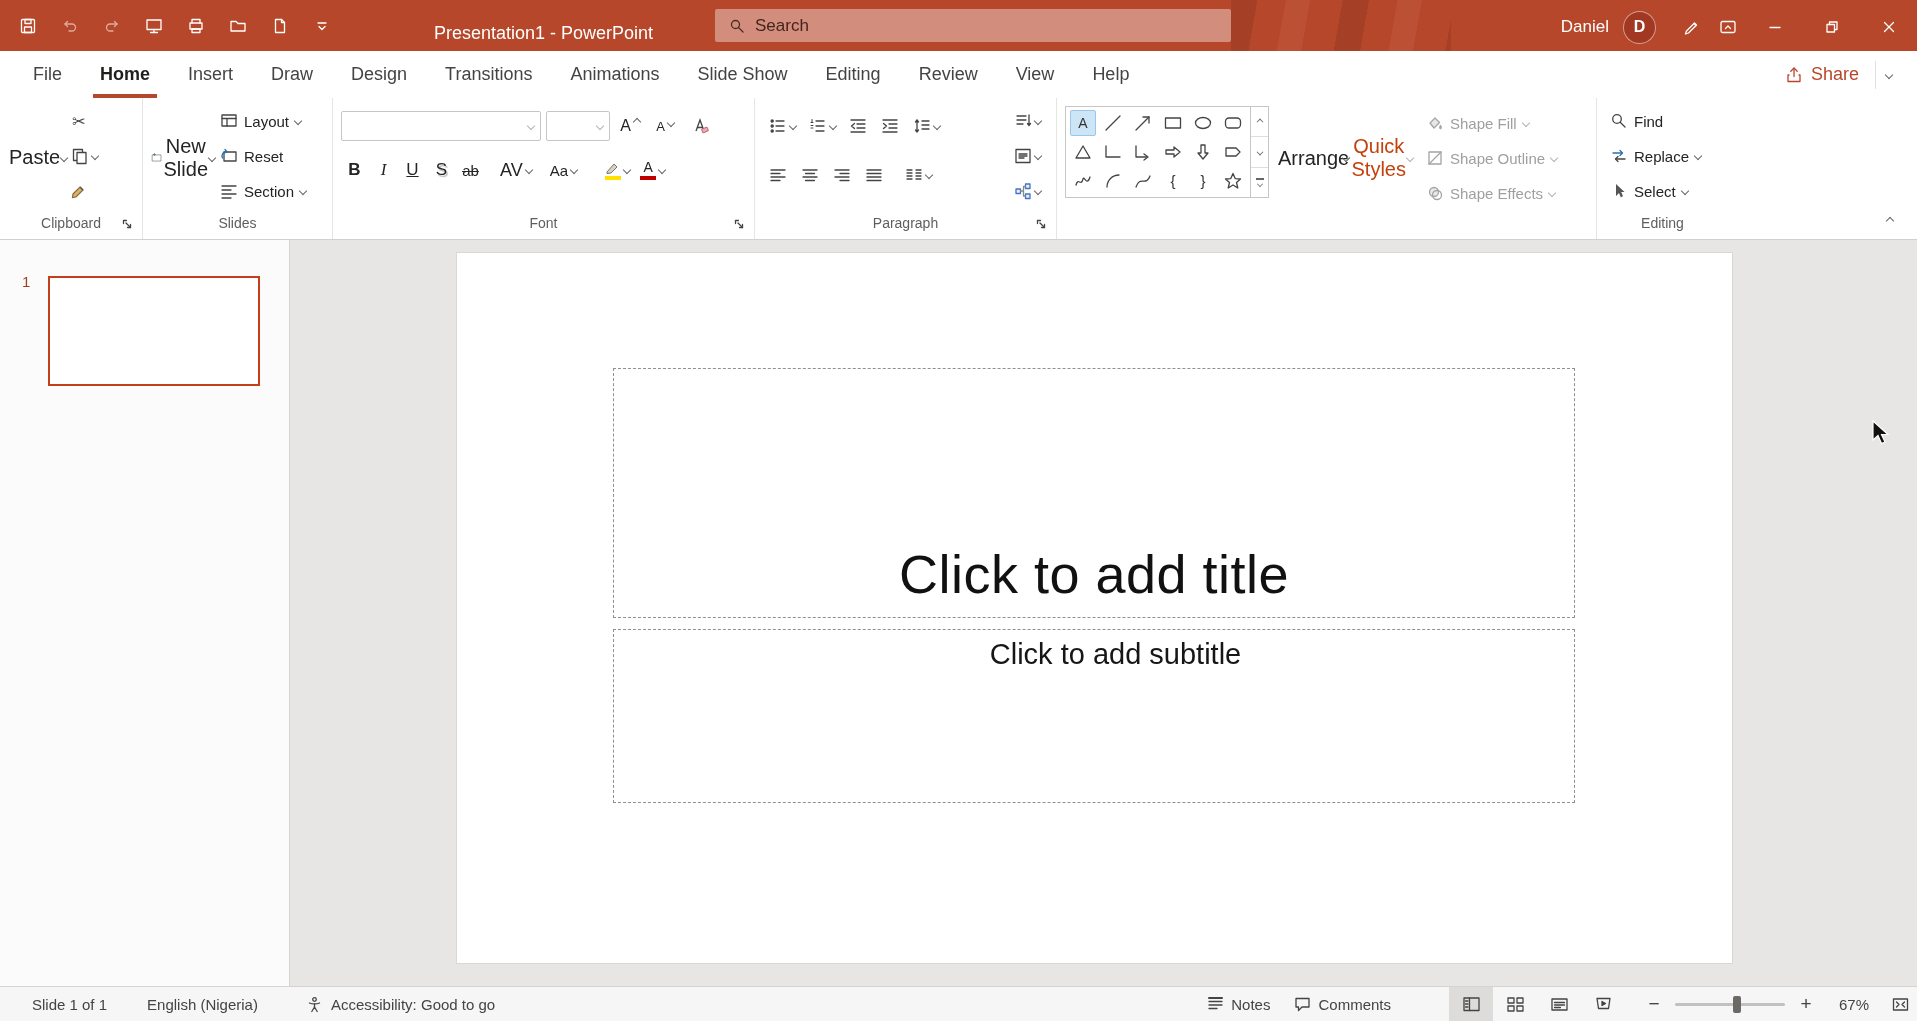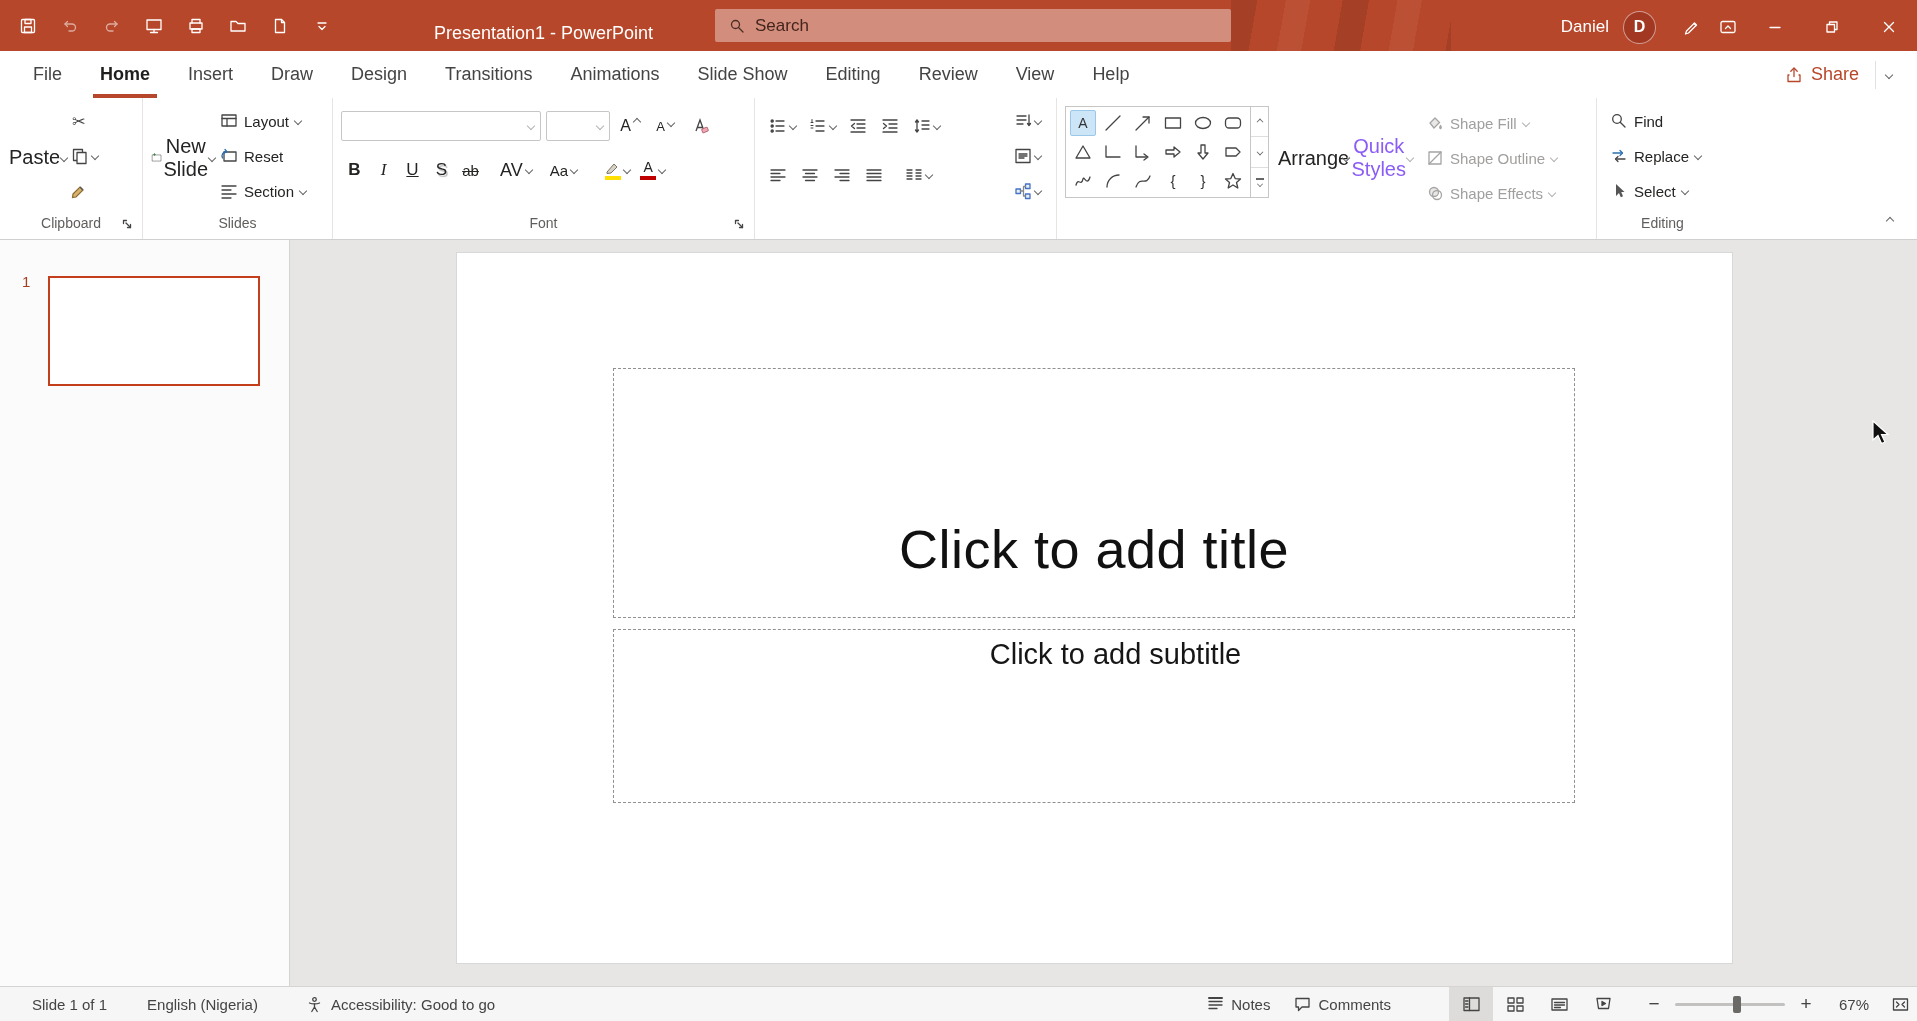--- a/index.html
+++ b/index.html
@@ -38,21 +38,21 @@
 
   
   .ribbon{height:142px;background:#fff;display:flex;border-bottom:1px solid #d2d0ce;flex:none;position:relative;}
   .rgroup{position:relative;display:flex;flex-direction:column;padding:0 8px;flex:none;}
   .rgroup+.rgroup{border-left:1px solid #e7e5e3;}
   .gcontent{height:110px;display:flex;}
   .glabel{height:32px;display:flex;align-items:center;justify-content:center;font-size:14px;color:#605e5c;position:relative;}
   .launcher{position:absolute;right:0;bottom:8px;width:14px;height:14px;display:flex;align-items:center;justify-content:center;}
   .bigbtn{display:flex;align-items:center;padding-top:10px;gap:1px;font-size:20px;color:#252423;border-radius:2px;text-align:center;line-height:1.15;}
   .bigbtn .blabel{max-width:64px;}
-  .bigbtn.dim{color:#8b5cf6;}
+  .bigbtn.dim{color:#c2410c;}
   .col3{display:flex;flex-direction:column;gap:5px;padding-top:8px;}
   .col2{display:flex;flex-direction:column;gap:19px;padding-top:13px;}
   .sbtn{height:30px;display:flex;align-items:center;gap:6px;padding:0 5px;font-size:15px;color:#252423;border-radius:2px;white-space:nowrap;}
   .sbtn.dim{color:#a19f9d;}
   .ibtn{width:30px;height:30px;display:flex;align-items:center;justify-content:center;gap:3px;border-radius:2px;flex:none;}
   .combo{height:30px;border:1px solid #c8c6c4;background:#fff;border-radius:2px;display:flex;align-items:center;justify-content:flex-end;padding-right:6px;}
   .fmt{min-width:27px;height:30px;display:flex;align-items:center;justify-content:center;font-size:17px;color:#252423;border-radius:2px;}
   .fmt.bB{font-weight:bold;}
   .fmt.bI{font-style:italic;font-family:"Liberation Serif",serif;}
   .fmt.bU{text-decoration:underline;}
@@ -72,21 +72,21 @@
   .collapse-ribbon{position:absolute;right:16px;bottom:9px;width:22px;height:18px;display:flex;align-items:center;justify-content:center;}
 
   
   .workspace{flex:1;display:flex;min-height:0;}
   .thumbs{width:290px;background:#fbfbfb;border-right:1px solid #d6d4d2;position:relative;flex:none;}
   .thumb-num{position:absolute;left:22px;top:33px;font-size:15px;color:#a33e20;}
   .thumb{position:absolute;left:48px;top:36px;width:212px;height:110px;background:#fff;border:2px solid #c43e1c;}
   .canvas{flex:1;background:#e7e6e5;position:relative;}
   .slide{position:absolute;left:166px;top:12px;width:1277px;height:712px;background:#fff;border:1px solid #d8d8d8;}
   .ph{position:absolute;border:1px dashed #909090;display:flex;justify-content:center;}
-  .ph-title{left:156px;top:115px;width:962px;height:250px;align-items:flex-end;padding-bottom:37px;}
+  .ph-title{left:156px;top:115px;width:962px;height:250px;align-items:flex-end;padding-bottom:12px;}
   .ph-title .ph-text{font-size:54px;font-weight:300;color:#111;letter-spacing:0.5px;}
   .ph-sub{left:156px;top:376px;width:962px;height:174px;align-items:flex-start;padding-top:8px;}
   .ph-sub .ph-text{font-size:29px;font-weight:300;color:#161616;margin-left:43px;}
   .cursor{position:absolute;right:24px;top:180px;}
 
   
   .statusbar{height:35px;background:#f6f6f6;border-top:1px solid #d6d4d2;display:flex;align-items:center;font-size:15px;color:#444;flex:none;}
   .sb-left{display:flex;align-items:center;padding-left:32px;}
   .sb-item{margin-right:40px;white-space:nowrap;}
   .sb-acc{display:flex;align-items:center;gap:8px;white-space:nowrap;}
@@ -510,20 +510,30 @@
             <svg class="ic" width="18" height="18" viewBox="0 0 18 18">
                 <rect x="2" y="7" width="4.5" height="4.5" fill="#e8f0fb" stroke="#4472c4"></rect>
                 <rect x="11.5" y="2" width="4.5" height="4.5" fill="#e8f0fb" stroke="#4472c4"></rect>
                 <rect x="11.5" y="12" width="4.5" height="4.5" fill="#e8f0fb" stroke="#4472c4"></rect>
                 <path d="M6.5 9 h3 M9.5 9 V4.5 h2 M9.5 9 V14 h2" stroke="#888"></path>
               </svg>
             <span class="chev"></span>
           </div>
         </div>
       </div>
+      <div class="glabel">
+        <span>Paragraph</span>
+        <span class="launcher">
+          <svg class="ic" width="12" height="12" viewBox="0 0 12 12">
+              <path d="M2.5 5.5 v-3 h3"></path>
+              <path d="M5 5 l4.5 4.5"></path>
+              <path d="M9.5 6.5 v3 h-3"></path>
+            </svg>
+        </span>
+      </div>
     </div>
 
     <div class="rgroup" style="width:540px">
       <div class="gcontent" style="gap:8px;">
         <div class="gallery">
           <div class="shapegrid">
             <div class="shape sel">
                 <span>A</span>
               </div>
             <div class="shape">

